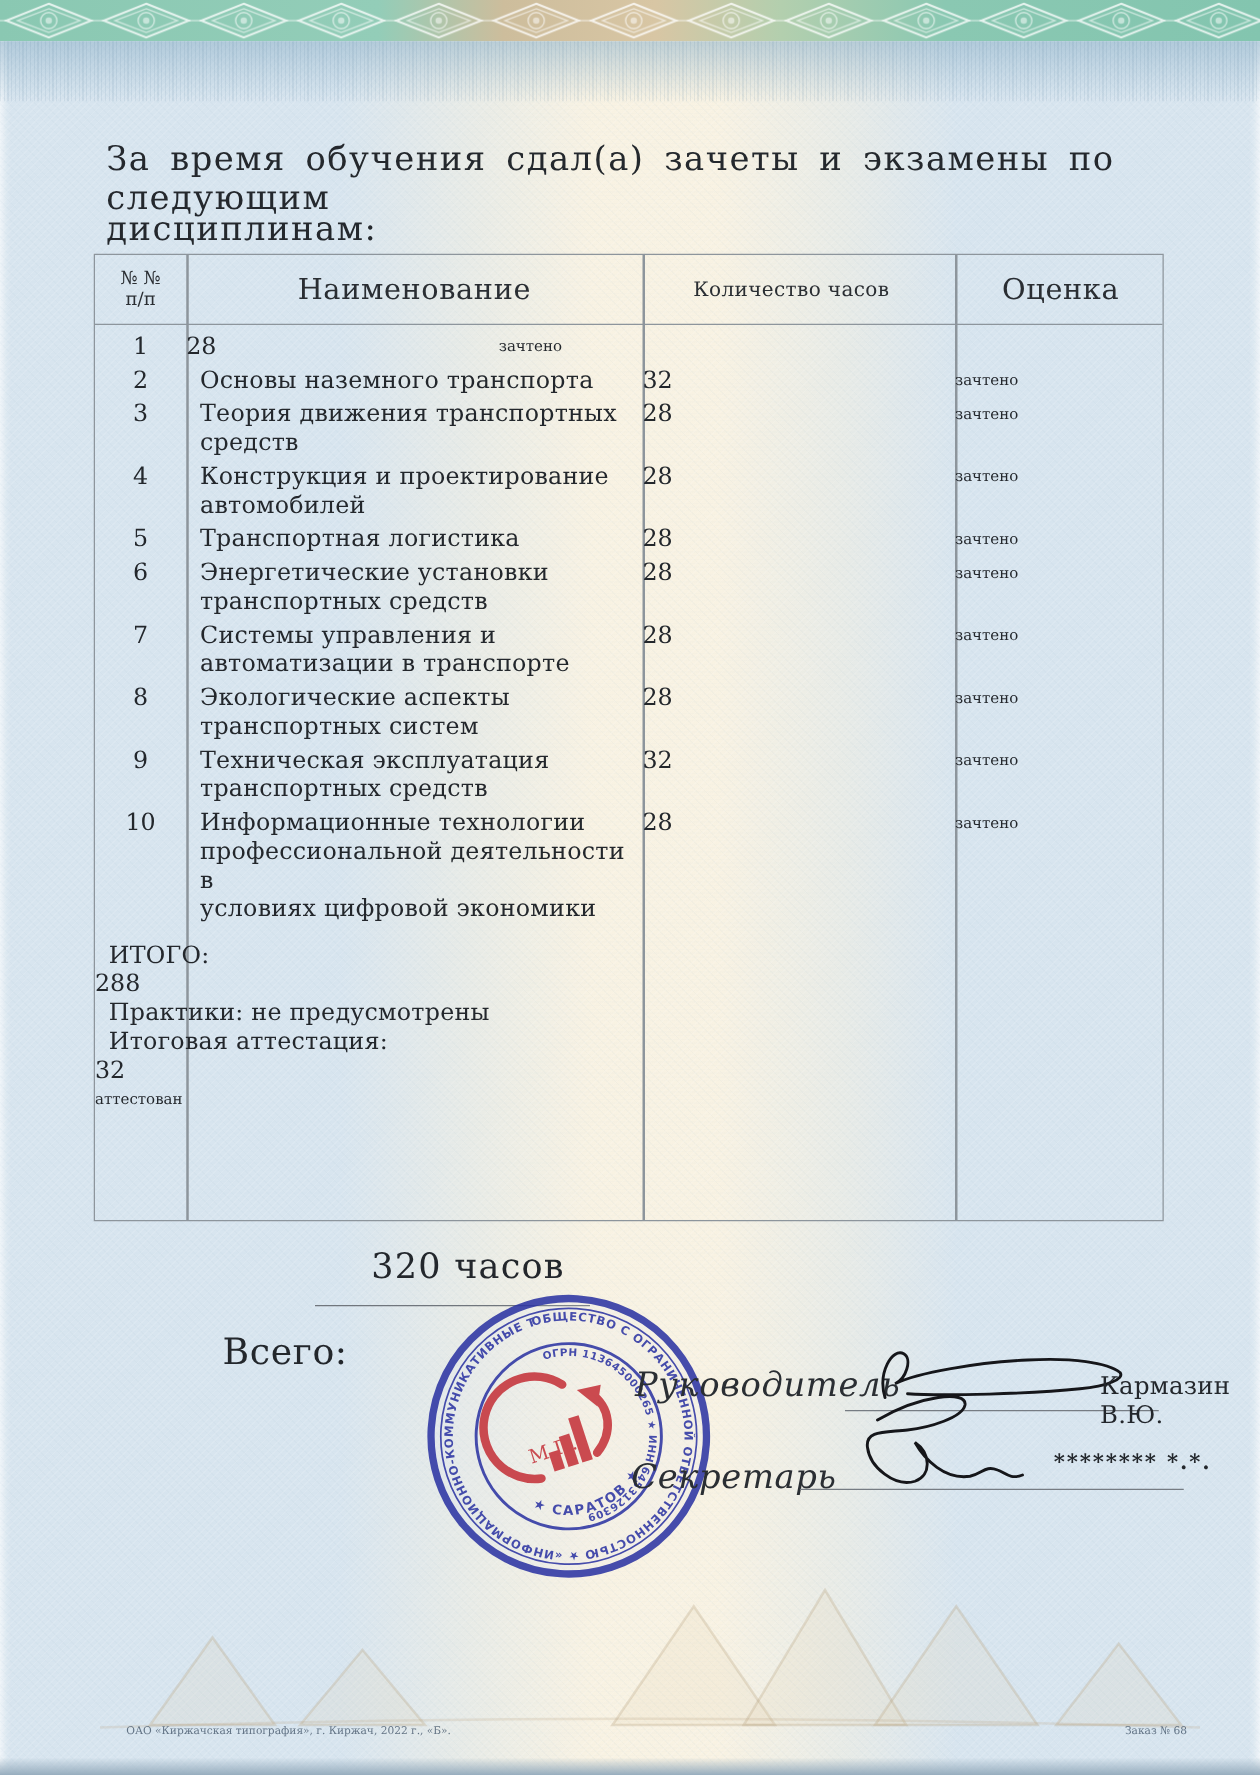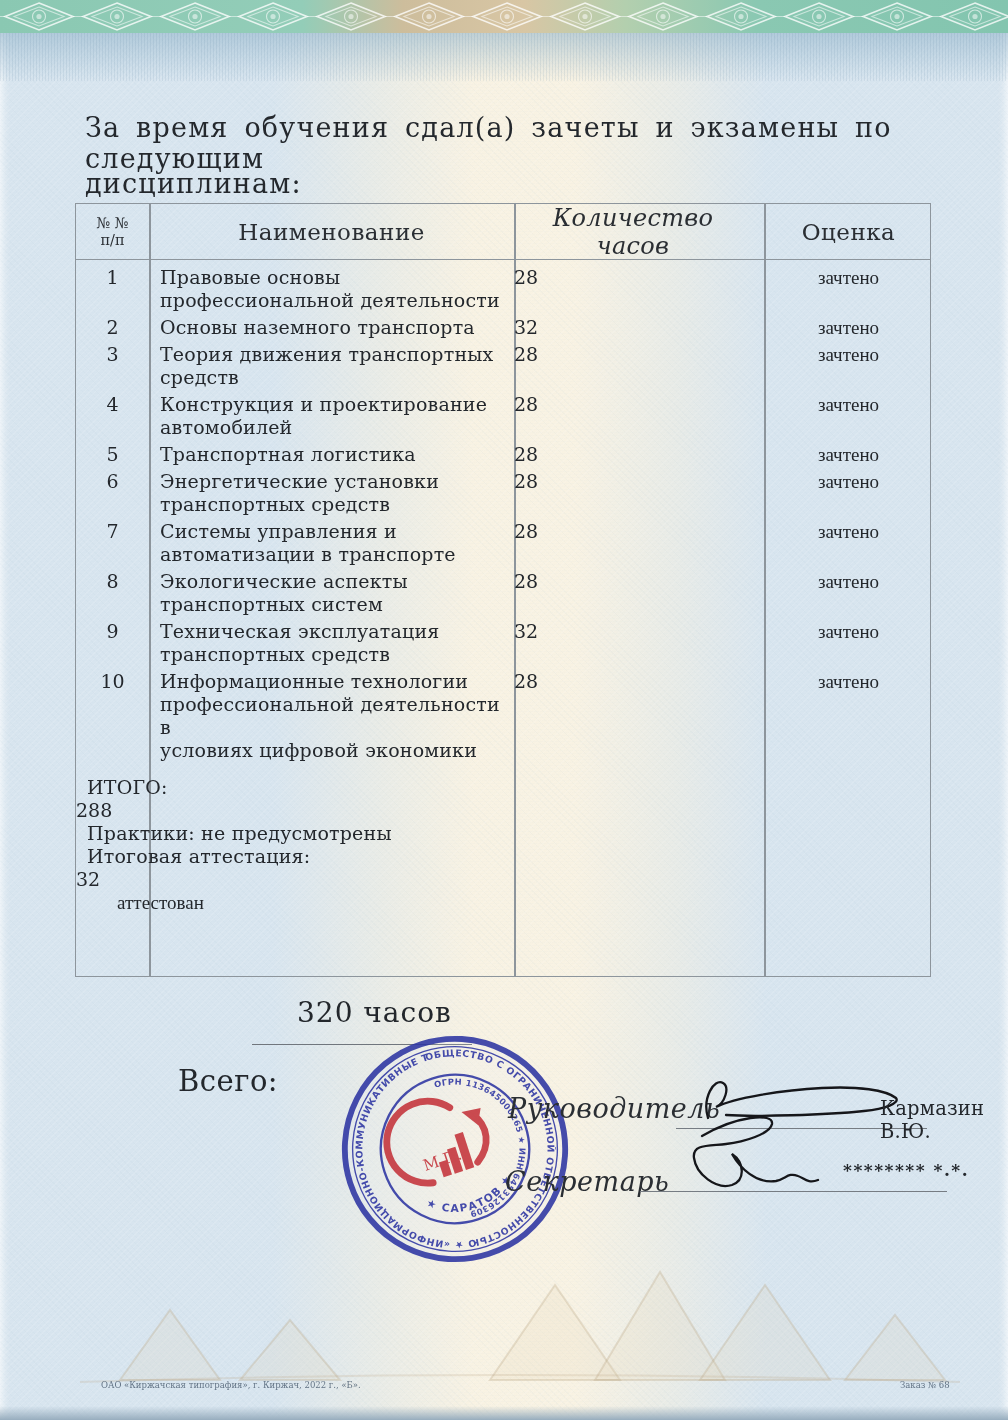--- a/index.html
+++ b/index.html
@@ -27,32 +27,32 @@
 
   .disc-table{position:absolute;left:75px;top:203px;width:856px;height:774px;
     border:1.5px solid #8d959c;box-sizing:border-box;}
   .vline{position:absolute;top:0;bottom:0;width:1.5px;background:#8d959c;}
   .vl1{left:73px;} .vl2{left:438px;} .vl3{left:688px;}
   .thead{position:absolute;top:0;left:0;right:0;height:55px;border-bottom:1.5px solid #8d959c;}
   .hcell{position:absolute;top:0;height:55px;display:flex;align-items:center;justify-content:center;
     text-align:center;color:#2a2e33;}
   .h-num{left:0;width:73px;font-size:14.5px;line-height:1.15;flex-direction:column;}
   .h-name{left:73px;width:365px;font-size:23px;letter-spacing:.5px;}
-  .h-hours{left:438px;width:238px;font-size:24px;letter-spacing:.3px;font-style:italic;}
+  .h-hours{left:438px;width:238px;font-size:16px;letter-spacing:.3px;}
   .h-grade{left:688px;width:169px;font-size:23px;letter-spacing:.5px;}
 
   .rows-host{position:absolute;top:55px;left:0;right:0;padding-top:7px;}
   .t-row{display:flex;margin-bottom:4px;}
   .summary-host .t-row{margin-bottom:0;flex-direction:column;}
   .summary-host{margin-top:14px;}
   .c-num{width:73px;flex:none;text-align:center;font-size:19px;line-height:23px;}
   .c-name{width:365px;flex:none;box-sizing:border-box;padding:0 14px 0 11px;
     font-size:19px;line-height:23px;white-space:pre-line;letter-spacing:.2px;}
   .c-hours{width:250px;flex:none;font-size:19px;line-height:23px;}
-  .c-grade{width:169px;flex:none;text-align:center;font-size:19px;line-height:23px;font-family:Liberation Serif, serif;}
+  .c-grade{width:169px;flex:none;font-size:12px;line-height:23px;}
 
   .total-label{position:absolute;left:178px;top:1064px;font-size:29px;letter-spacing:.5px;}
   .total-value{position:absolute;left:297px;top:996px;font-size:28px;letter-spacing:1px;}
   .total-line{position:absolute;left:252px;top:1044px;width:220px;height:1px;background:#70767d;}
 
   .stamp{position:absolute;left:338px;top:1032px;width:234px;height:234px;}
 
   .sig-label{position:absolute;font-style:italic;font-size:27px;letter-spacing:.5px;color:#2a2e33;}
   .lbl-head{left:508px;top:1093px;}
   .lbl-sec{left:505px;top:1166px;}
@@ -119,22 +119,20 @@
       </div>
       <div class="hcell h-name">Наименование</div>
       <div class="hcell h-hours">Количество часов</div>
       <div class="hcell h-grade">Оценка</div>
     </div>
 
     <div class="rows-host">
 
     <div class="t-row">
       <span class="c-num">1</span>
-      <div class="c-name">Правовые основы
-профессиональной деятельности</div>
       <span class="c-hours">28</span>
       <span class="c-grade">зачтено</span>
     </div>
 
     <div class="t-row">
       <span class="c-num">2</span>
       <div class="c-name">Основы наземного транспорта</div>
       <span class="c-hours">32</span>
       <span class="c-grade">зачтено</span>
     </div>

